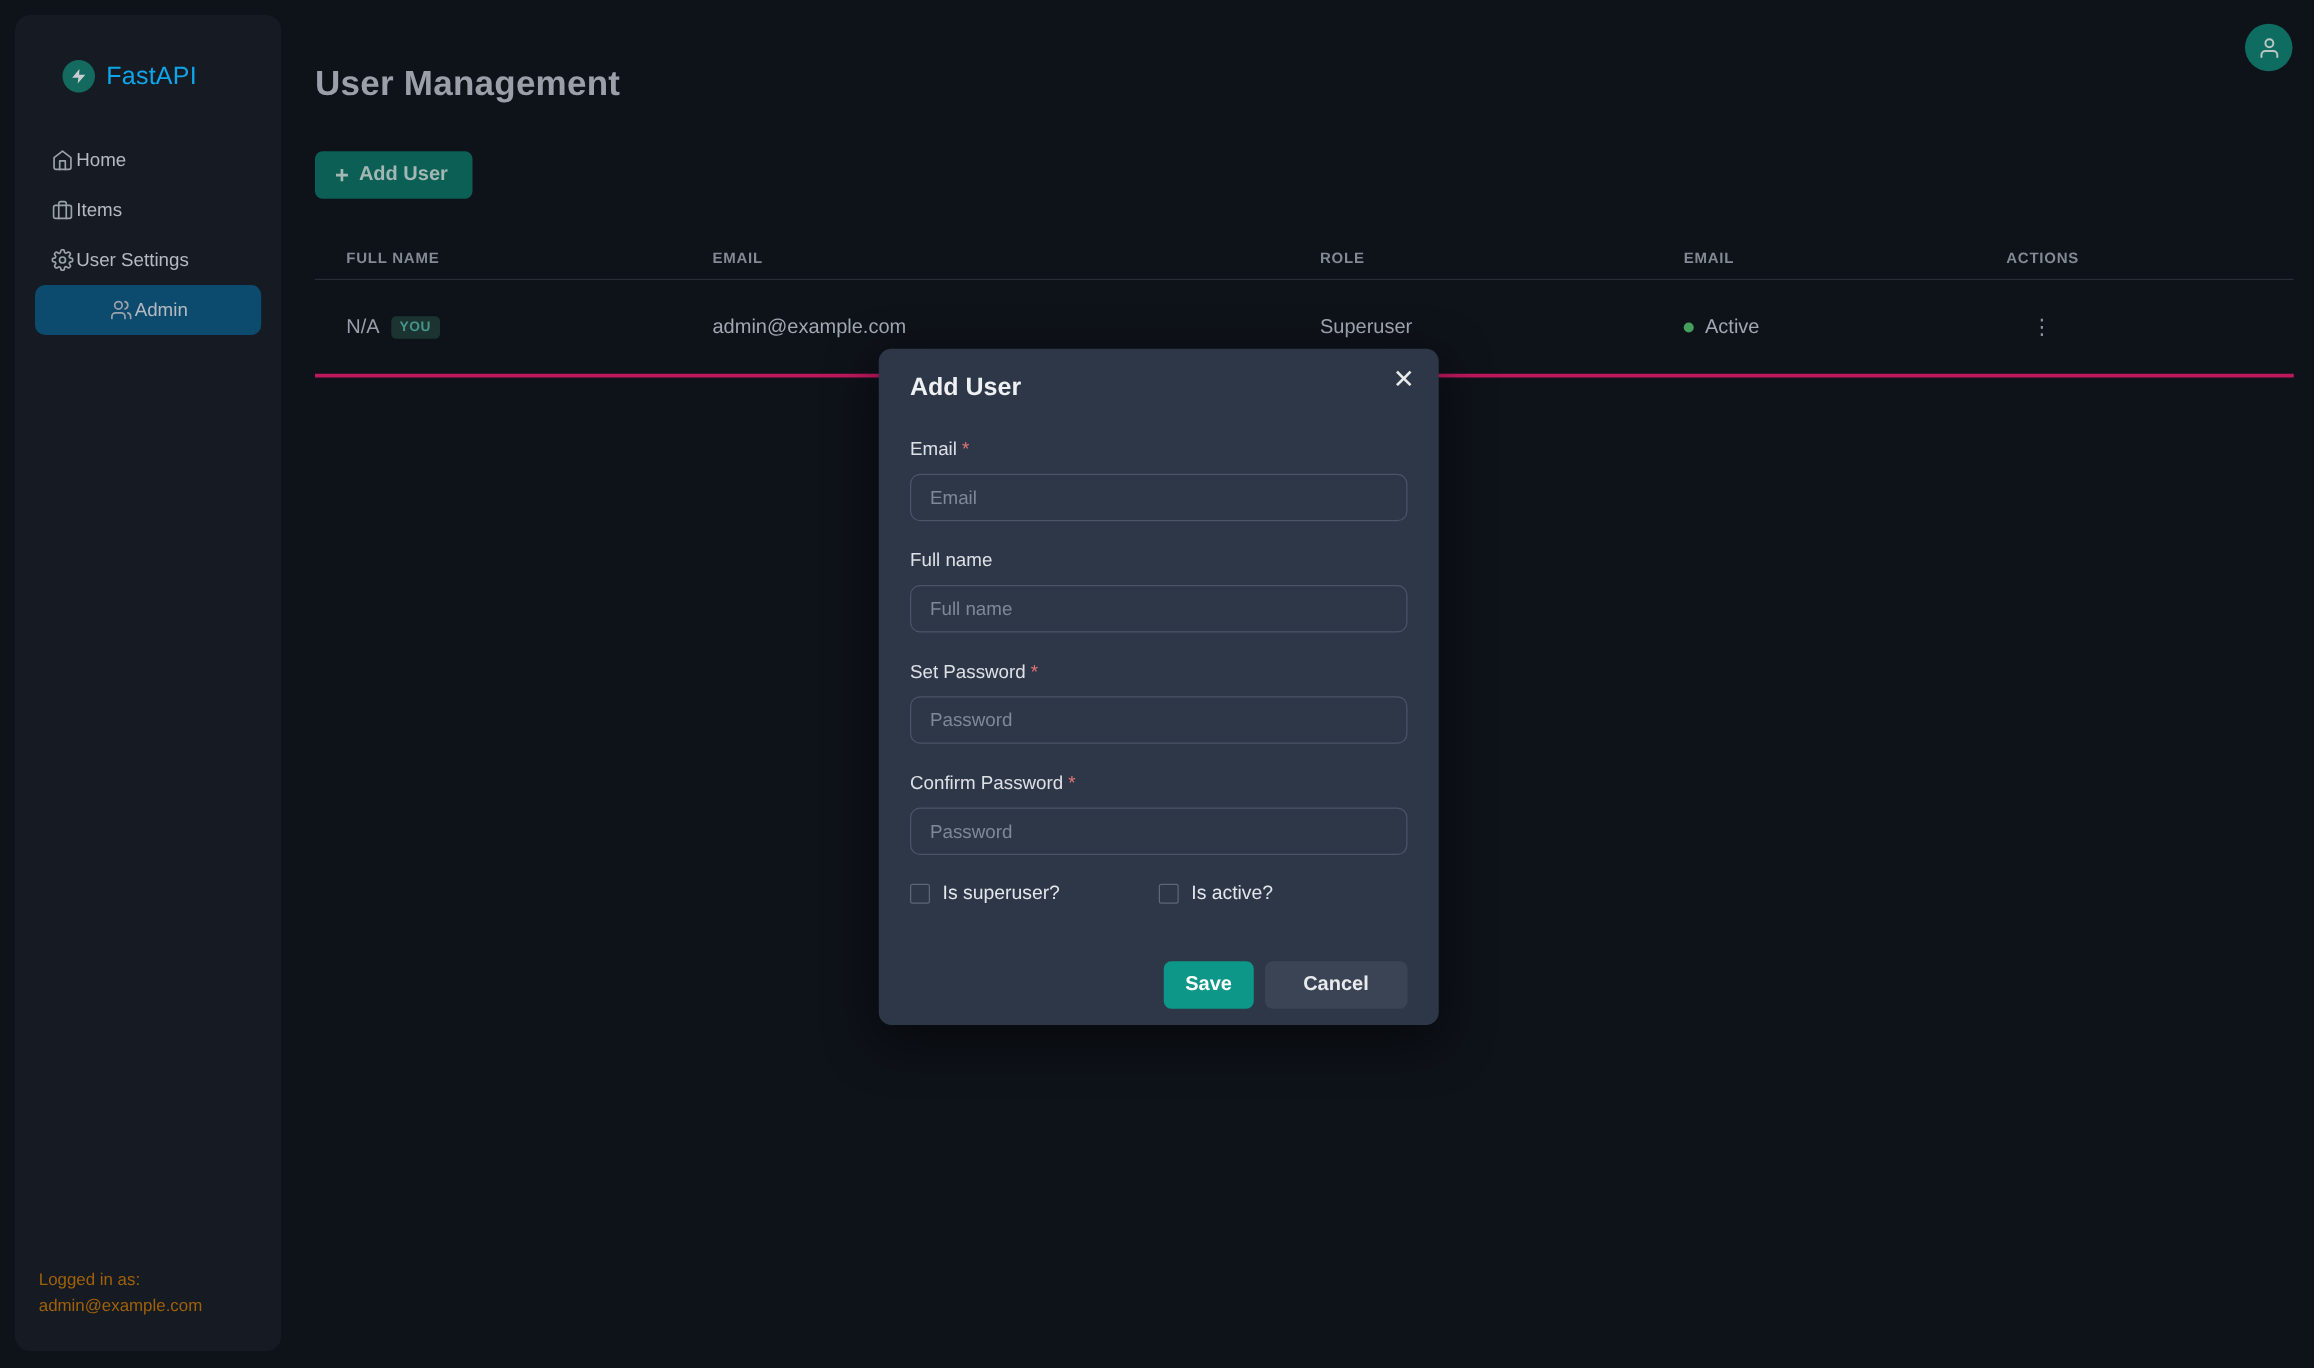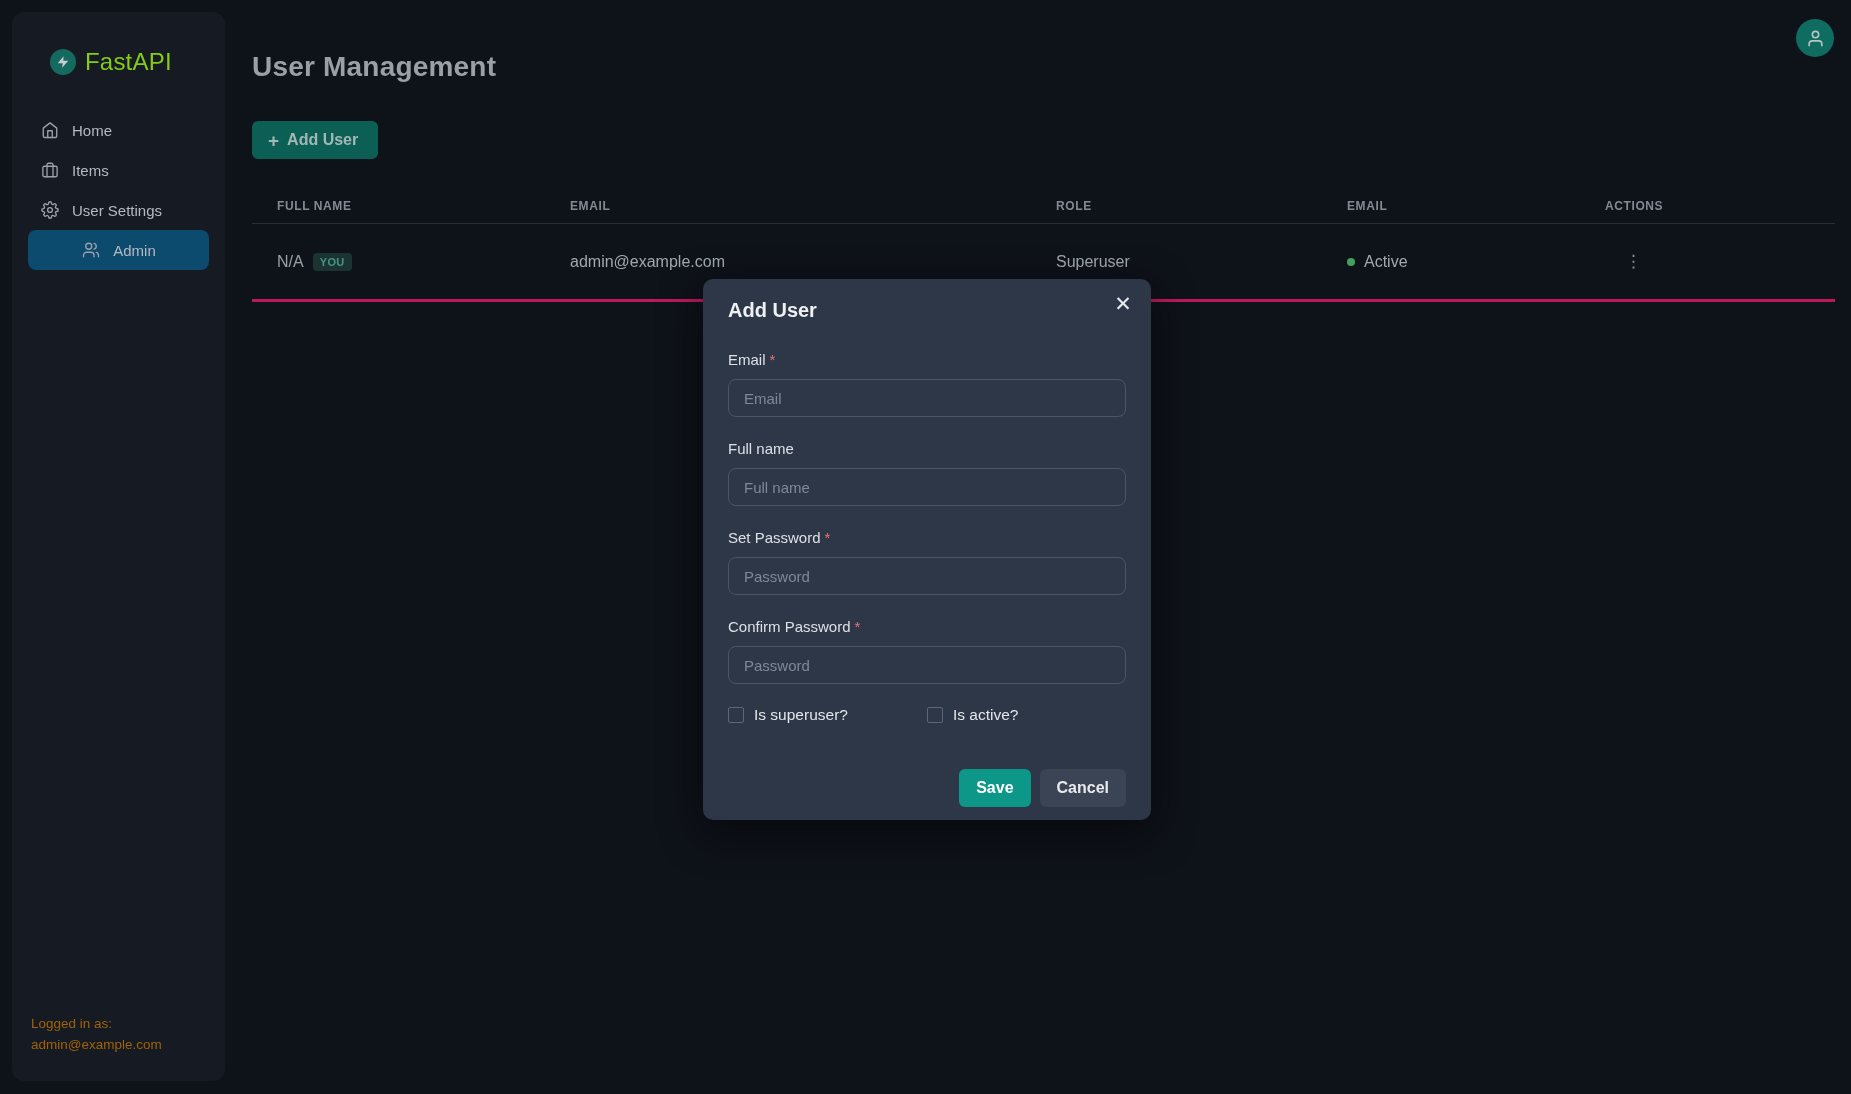--- a/index.html
+++ b/index.html
@@ -26,24 +26,24 @@
     padding-left: 22px;
     margin-bottom: 34px;
   }
   .logo-circle {
     width: 26px; height: 26px; border-radius: 50%;
     background: #156a5f;
     display: flex; align-items: center; justify-content: center;
     flex: 0 0 auto;
   }
   .logo-circle svg { width: 14px; height: 14px; fill: #c9cdd1; }
-  .logo-text { font-size: 24px; font-weight: 500; color: #84cc16; letter-spacing: 0.2px; }
+  .logo-text { font-size: 20px; font-weight: 500; color: #0ea5e9; letter-spacing: 0.2px; }
 
   .nav-item {
-    display: flex; align-items: center; gap: 13px;
+    display: flex; align-items: center; gap: 2px;
     height: 40px;
     padding: 0 12px 0 13px;
     border-radius: 8px;
     font-size: 15px;
     color: #b5b9c0;
     cursor: pointer;
   }
   .nav-item.active { background: #0c4a6e; justify-content: center; }
   .nav-item svg { width: 18px; height: 18px; stroke: #9ba1aa; stroke-width: 1.8; fill: none; stroke-linecap: round; stroke-linejoin: round; flex: 0 0 auto; }
 
@@ -158,21 +158,21 @@
     width: 16px; height: 16px;
     border: 1.6px solid #5c6675;
     border-radius: 2px;
     background: transparent;
     flex: 0 0 auto;
   }
   .checkbox-label { font-size: 15.5px; color: #e3e6ea; }
   .modal-actions { display: flex; justify-content: flex-end; gap: 9px; margin-top: 43px; }
   .btn { height: 38px; border: none; border-radius: 6px; font-size: 16px; font-weight: bold; font-family: inherit; cursor: pointer; }
   .btn-save { background: #0d9788; color: #ffffff; padding: 0 17px; }
-  .btn-cancel { background: #3b4454; color: #e8eaee; padding: 0 17px; }
+  .btn-cancel { background: #3b4454; color: #e8eaee; padding: 0 31px; }
 </style>
 </head>
 <body>
 
 <aside class="sidebar">
   <div class="logo-row">
     <span class="logo-circle">
       <svg viewBox="0 0 24 24">
           <polygon points="13 2 3 14 11.5 14 10.5 22 21 10 12.5 10 13 2"></polygon>
         </svg>

